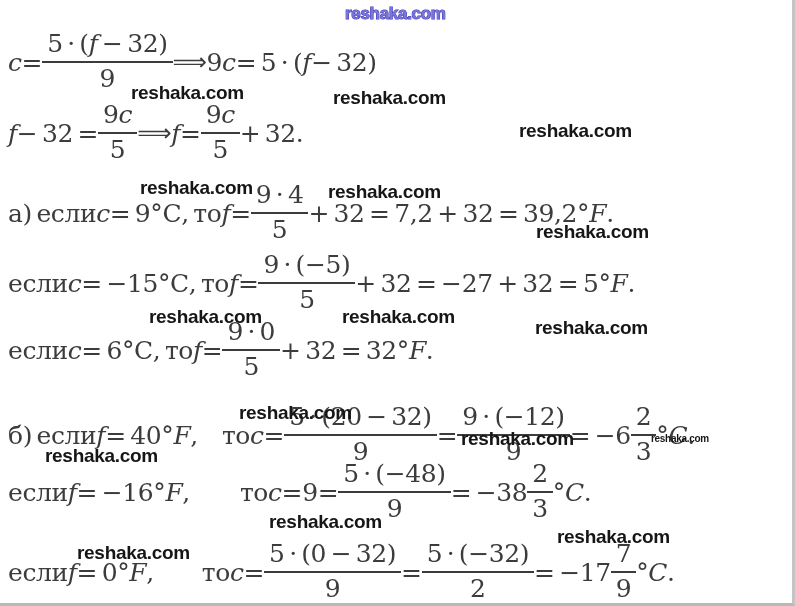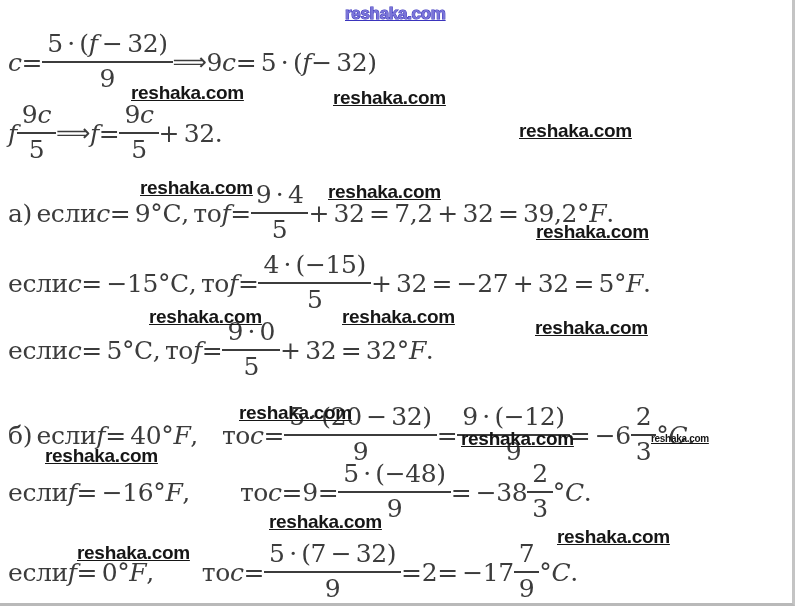--- a/index.html
+++ b/index.html
@@ -57,21 +57,20 @@
   
   .wm{
     position:absolute;
     z-index:2;
     font-family:"Liberation Sans","DejaVu Sans",sans-serif;
     font-weight:bold;
     font-size:19px;
     color:var(--wm);
     letter-spacing:-0.3px;
     white-space:nowrap;
-    text-decoration:underline;
   }
   .wm-small{font-size:10px;}
   .wm-outline{
     font-size:17px;
     color:#7a74d8;
     -webkit-text-stroke:1px var(--wm-blue);
     paint-order:stroke fill;
   }
 </style>
 </head>
@@ -93,20 +92,21 @@
         <span class="v">c</span>
         <span class="t"> = 5 · (</span>
         <span class="v">f</span>
         <span class="t"> − 32)</span>
       </span>
   </div>
 
   <div class="row" style="top:96px">
     <span class="ml">
         <span class="v">f</span>
+        <span class="t"> − 32 = </span>
         <span class="frac">
           <span class="num"><span class="t">9</span><span class="v">c</span></span>
           <span class="den"><span class="t">5</span></span>
         </span>
         <span class="t"> </span>
         <span class="ar">⟹</span>
         <span class="t"> </span>
         <span class="v">f</span>
         <span class="t"> = </span>
         <span class="frac">
@@ -135,34 +135,34 @@
   </div>
 
   <div class="row" style="top:246px">
     <span class="ml">
         <span class="t">если </span>
         <span class="v">c</span>
         <span class="t"> = −15°С, то </span>
         <span class="v">f</span>
         <span class="t"> = </span>
         <span class="frac">
-          <span class="num"><span class="t">4 · (−15)</span></span>
+          <span class="num"><span class="t">9 · (−5)</span></span>
           <span class="den"><span class="t">5</span></span>
         </span>
         <span class="t"> + 32 = −27 + 32 = 5°</span>
         <span class="v">F</span>
         <span class="t">.</span>
       </span>
   </div>
 
   <div class="row" style="top:313px">
     <span class="ml">
         <span class="t">если </span>
         <span class="v">c</span>
-        <span class="t"> = 5°С, то </span>
+        <span class="t"> = 6°С, то </span>
         <span class="v">f</span>
         <span class="t"> = </span>
         <span class="frac">
           <span class="num"><span class="t">9 · 0</span></span>
           <span class="den"><span class="t">5</span></span>
         </span>
         <span class="t"> + 32 = 32°</span>
         <span class="v">F</span>
         <span class="t">.</span>
       </span>
@@ -240,25 +240,26 @@
         <span class="t"> = 0°</span>
         <span class="v">F</span>
         <span class="t">,</span>
       </span>
     <span class="sp" style="width:48px"></span>
     <span class="ml">
         <span class="t">то </span>
         <span class="v">c</span>
         <span class="t"> = </span>
         <span class="frac">
-          <span class="num"><span class="t">5 · (7 − 32)</span></span>
-          <span class="den"><span class="t">9</span></span>
-        </span>
-        <span class="t"> = </span>
-        <span class="frac">
+          <span class="num"><span class="t">5 · (0 − 32)</span></span>
+          <span class="den"><span class="t">9</span></span>
+        </span>
+        <span class="t"> = </span>
+        <span class="frac">
+          <span class="num"><span class="t">5 · (−32)</span></span>
           <span class="den"><span class="t">2</span></span>
         </span>
         <span class="t"> = −17</span>
         <span class="frac">
           <span class="num"><span class="t">7</span></span>
           <span class="den"><span class="t">9</span></span>
         </span>
         <span class="t">°</span>
         <span class="v">C</span>
         <span class="t">.</span>

